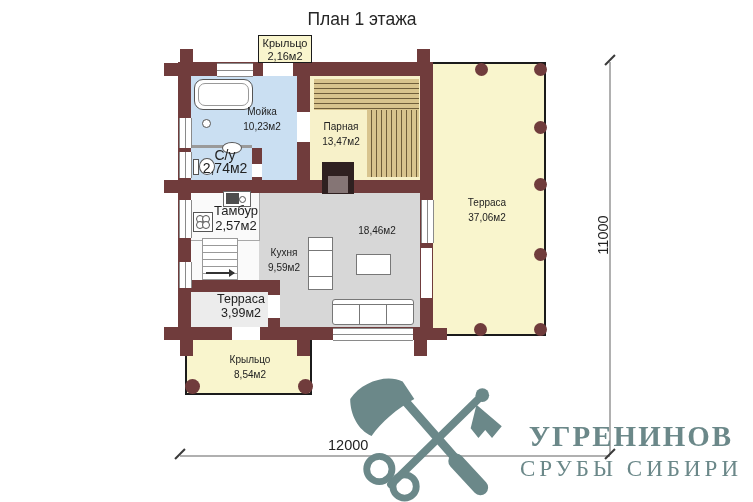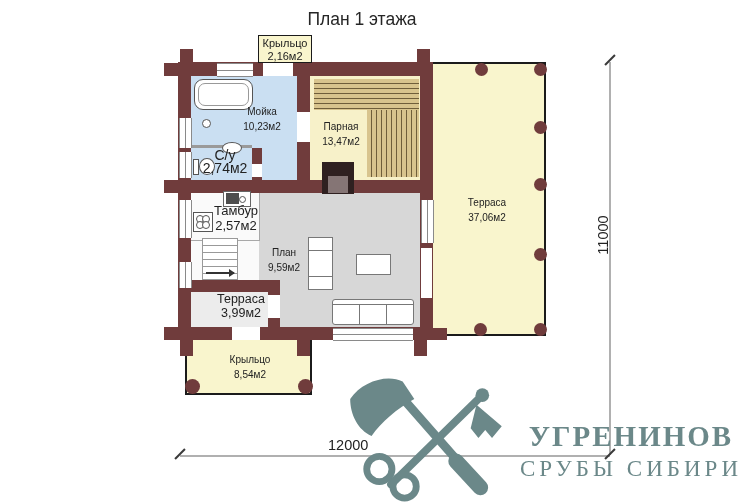--- a/index.html
+++ b/index.html
@@ -159,24 +159,25 @@
   </div>
   <div class="lbl" style="left:236px;top:203px;font-size:13px;">
     <div>Тамбур</div>
     <div>2,57м2</div>
   </div>
   <div class="lbl" style="left:487px;top:195px;text-align:center;">
     <div>Терраса</div>
     <div>37,06м2</div>
   </div>
   <div class="lbl" style="left:284px;top:245px;">
-    <div>План</div>
+    <div>Кухня</div>
     <div>9,59м2</div>
   </div>
   <div class="lbl" style="left:377px;top:223px;">
+    <div>18,46м2</div>
   </div>
   <div class="lbl small" style="left:241px;top:293px;font-size:12.5px;line-height:13.5px;">
     <div>Терраса</div>
     <div>3,99м2</div>
   </div>
   <div class="lbl" style="left:250px;top:352px;">
     <div>Крыльцо</div>
     <div>8,54м2</div>
   </div>
 

